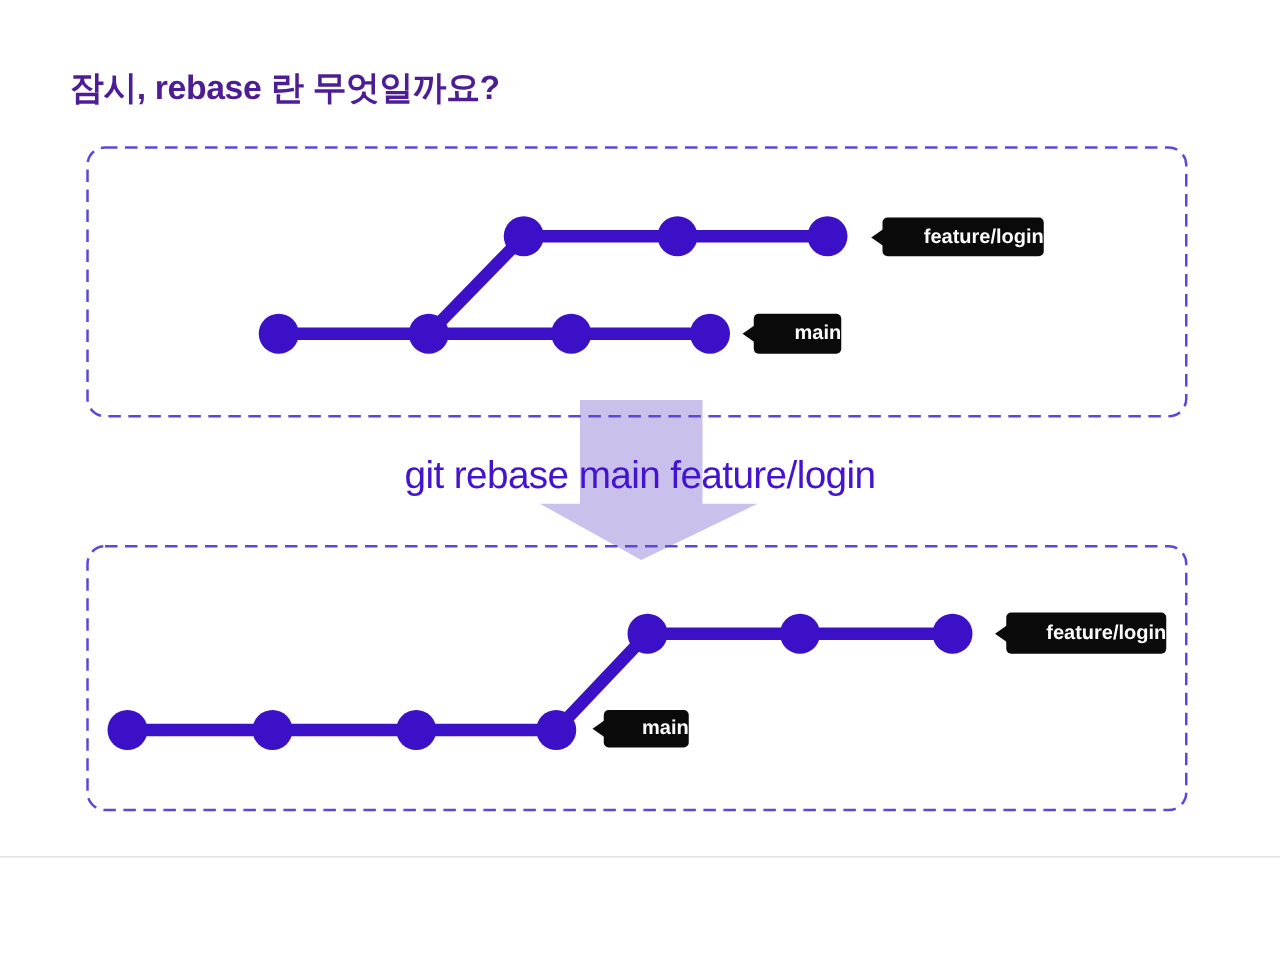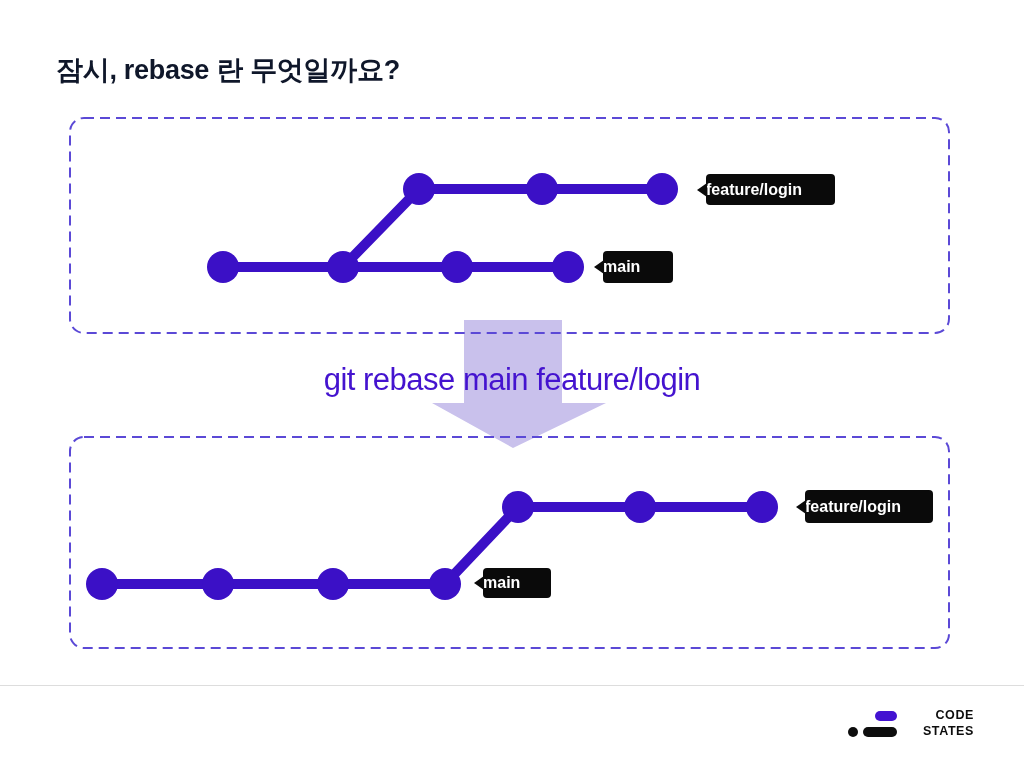--- a/index.html
+++ b/index.html
@@ -2,33 +2,33 @@
 <html><head>
 <meta charset="utf-8">
 <style>
   html,body { margin:0; padding:0; background:#ffffff; }
   .slide {
     position:relative; width:1024px; height:768px; overflow:hidden;
     background:#ffffff; font-family:"Liberation Sans", sans-serif;
   }
   .title {
     position:absolute; left:56px; top:52px; margin:0;
-    font-size:27px; font-weight:700; color:#0f172a; letter-spacing:-0.3px;
+    font-size:27px; font-weight:700; color:#4c1d95; letter-spacing:-0.3px;
   }
   .layer { position:absolute; left:0; top:0; }
   .arrow-layer { z-index:0; }
   .diagram-layer { z-index:1; }
   .command {
     position:absolute; left:0; right:0; top:362px; z-index:2;
     text-align:center; font-size:31px; font-weight:400; color:#4413cf;
     letter-spacing:-0.5px;
   }
   .tag {
     position:absolute; z-index:2; background:#0a0a0a; color:#ffffff;
-    border-radius:4px; display:flex; align-items:center; justify-content:flex-start;
+    border-radius:4px; display:flex; align-items:center; justify-content:flex-end;
     font-size:16px; font-weight:700; letter-spacing:0;
   }
   .tag::before {
     content:""; position:absolute; left:-9px; top:50%; transform:translateY(-50%);
     width:0; height:0; border-top:7px solid transparent; border-bottom:7px solid transparent;
     border-right:10px solid #0a0a0a;
   }
   .tag-feature-before { left:706px; top:174px; width:129px; height:31px; }
   .tag-main-before    { left:603px; top:251px; width:70px;  height:32px; }
   .tag-feature-after  { left:805px; top:490px; width:128px; height:33px; }
@@ -101,23 +101,14 @@
     <span>feature/login</span>
   </div>
   <div class="tag tag-main-after">
     <span>main</span>
   </div>
 
   <div class="command">git rebase main feature/login</div>
 
   <div class="divider"></div>
 
-  <div class="logo">
-    <span class="logo-dot"></span>
-    <span class="logo-pill purple"></span>
-    <span class="logo-pill black"></span>
-    <div class="logo-text">
-      <div>CODE</div>
-      <div>STATES</div>
-    </div>
-  </div>
 
 </div>
 
 </body></html>

